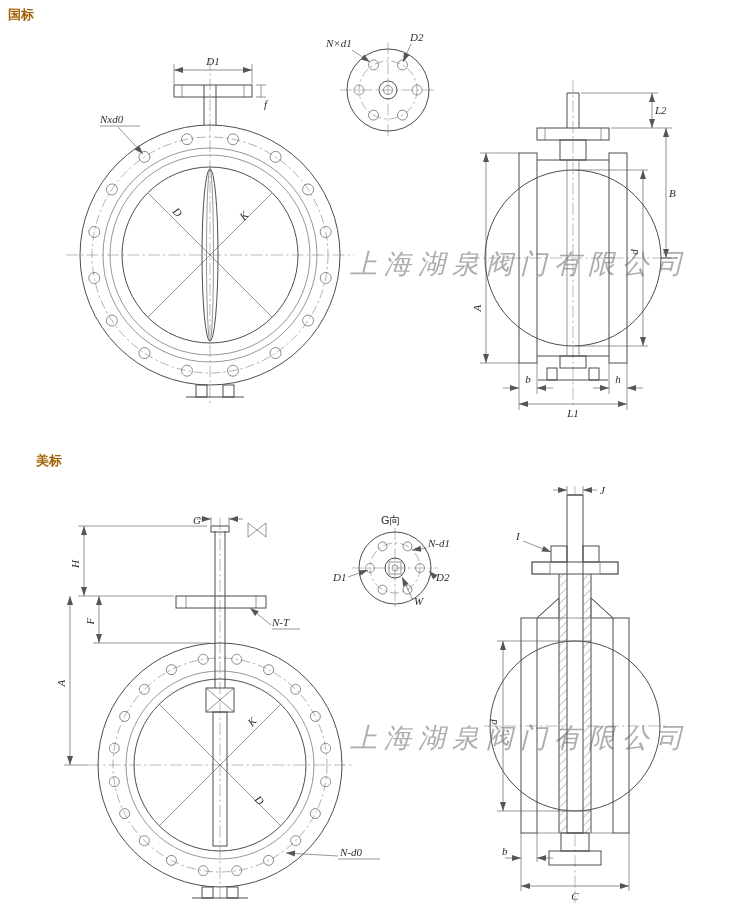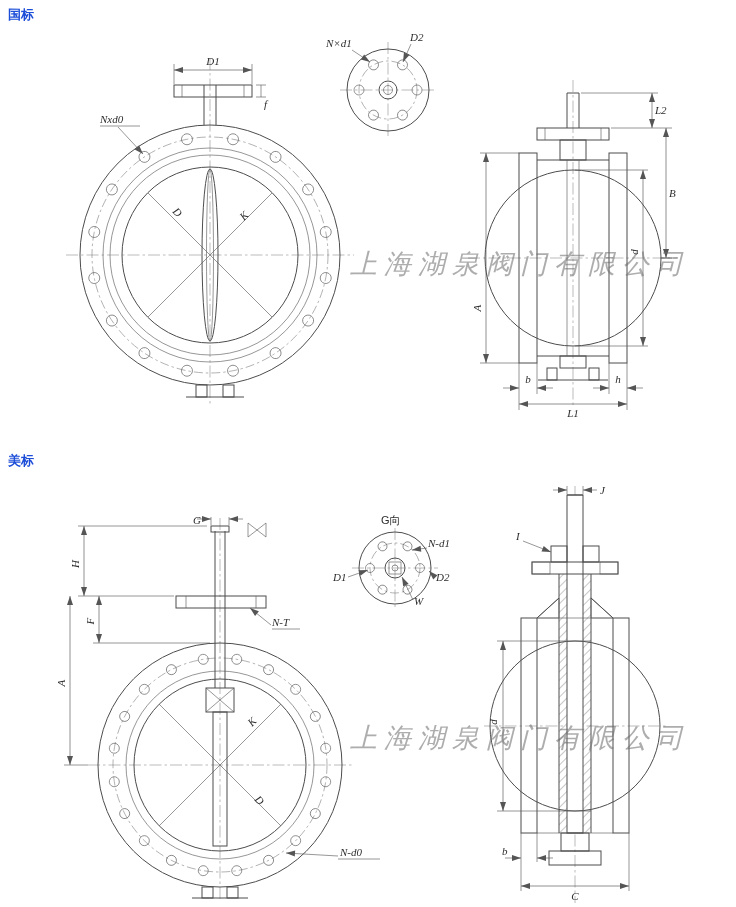--- a/index.html
+++ b/index.html
@@ -1,25 +1,25 @@
 <!DOCTYPE html>
 <html><head>
 <meta charset="utf-8">
 <style>
   html,body{margin:0;padding:0;}
   body{
     width:736px;height:907px;position:relative;background:#ffffff;overflow:hidden;
     font-family:"Liberation Sans", sans-serif;
   }
   .sec-label{
-    position:absolute;left:8px;font-size:13px;font-weight:bold;color:#1d4ed8;
+    position:absolute;left:8px;font-size:13px;font-weight:bold;color:#a16207;
     font-family:"Liberation Sans", sans-serif;
   }
   #gb-label{top:6px;}
-  #us-label{top:452px;}
+  #us-label{top:452px;margin-left:28px;}
   .watermark{
     position:absolute;left:350px;white-space:nowrap;z-index:6;
     font-size:27px;letter-spacing:7px;color:rgba(105,105,105,0.55);
     font-family:"Liberation Sans", sans-serif;pointer-events:none;font-style:italic;
   }
   #wm1{top:246px;}
   #wm2{top:720px;}
   svg{position:absolute;left:0;top:0;}
   .ln{stroke:#4d4d4d;fill:none;stroke-width:1;}
   .tn{stroke:#5f5f5f;fill:none;stroke-width:.65;}

